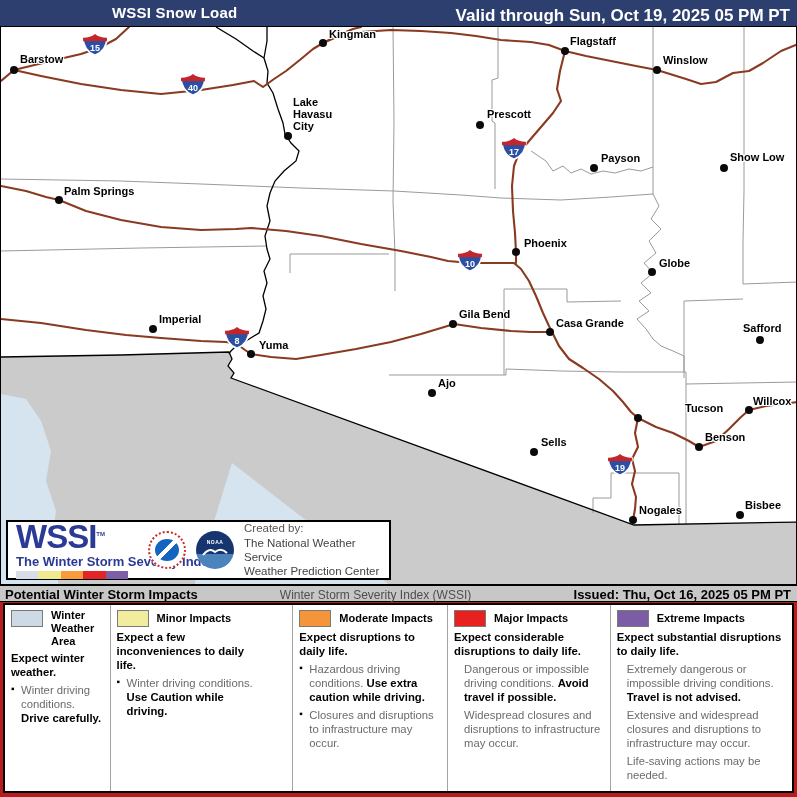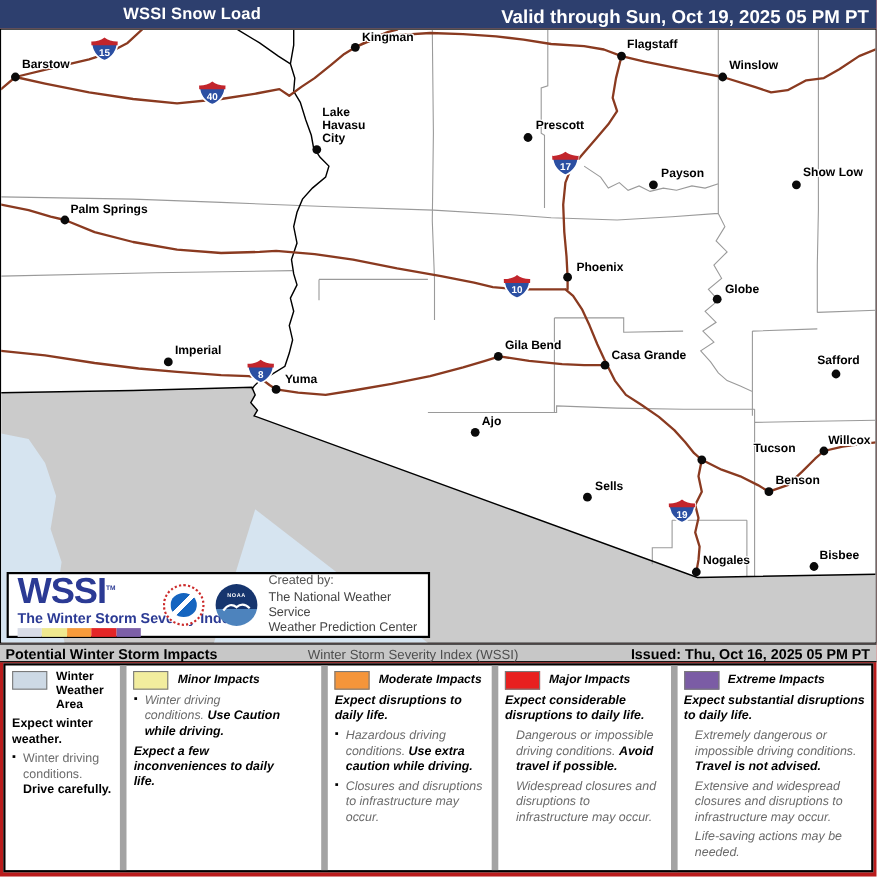--- a/index.html
+++ b/index.html
@@ -42,21 +42,21 @@
   
   .graybar{position:absolute;left:0;top:585px;width:797px;height:17px;background:#c7c7c7;border-top:1px solid #000;border-bottom:1px solid #000;box-sizing:border-box;}
   .gb-left{position:absolute;left:5px;top:1px;font-size:13px;font-weight:bold;color:#000;}
   .gb-center{position:absolute;left:50%;transform:translateX(-62%);top:2px;font-size:12px;color:#4e4e4e;}
   .gb-right{position:absolute;right:6px;top:1px;font-size:13px;font-weight:bold;color:#000;}
 
   
   .legend{position:absolute;left:3px;top:603px;width:791px;height:190px;border:2px solid #000;box-sizing:border-box;
     background:#fff;display:flex;}
   .lcol{box-sizing:border-box;padding:4px 5px 2px 6px;overflow:hidden;}
-  .lcol + .lcol{border-left:6px solid #a3a3a3;font-style:italic;}
+  .lcol + .lcol{border-left:1px solid #a3a3a3;}
   .lhead{display:flex;align-items:flex-start;margin-bottom:2px;}
   .lhead.center{align-items:center;}
   .swatch{width:30px;height:15px;border:1px solid #7a7a7a;flex:0 0 auto;margin-right:8px;margin-top:1px;}
   .ltitle{font-size:11px;font-weight:bold;color:#000;line-height:1.18;}
   .lp{font-size:11.3px;line-height:1.24;margin:3px 0 4px 0;color:#000;}
   .lp .gray{color:#6b6b6b;}
   .lp .bold{font-weight:bold;color:#000;}
   .lp.lead{font-weight:bold;}
   .lp.bullet{padding-left:10px;position:relative;}
   .lp.bullet::before{content:"▪";position:absolute;left:0;top:0;font-size:10px;color:#000;}
@@ -238,22 +238,22 @@
           <span class="ltitle" style="max-width: 58px;">Winter Weather Area</span>
         </div>
         <div class="lp lead"><span class="bold">Expect winter weather.</span></div>
         <div class="lp bullet"><span class="gray">Winter driving conditions. </span><span class="bold">Drive carefully.</span></div>
       </div>
       <div class="lcol" style="width: 154px;">
         <div class="lhead center">
           <span class="swatch" style="background: rgb(242, 237, 158);"></span>
           <span class="ltitle">Minor Impacts</span>
         </div>
+        <div class="lp lead"><span class="bold">Expect a few inconveniences to daily life.</span></div>
         <div class="lp bullet"><span class="gray">Winter driving conditions. </span><span class="bold">Use Caution while driving.</span></div>
-        <div class="lp lead"><span class="bold">Expect a few inconveniences to daily life.</span></div>
       </div>
       <div class="lcol" style="width: 157px; margin-left: 31px;">
         <div class="lhead center">
           <span class="swatch" style="background: rgb(245, 149, 58);"></span>
           <span class="ltitle">Moderate Impacts</span>
         </div>
         <div class="lp lead"><span class="bold">Expect disruptions to daily life.</span></div>
         <div class="lp bullet"><span class="gray">Hazardous driving conditions. </span><span class="bold">Use extra caution while driving.</span></div>
         <div class="lp bullet"><span class="gray">Closures and disruptions to infrastructure may occur.</span></div>
       </div>

